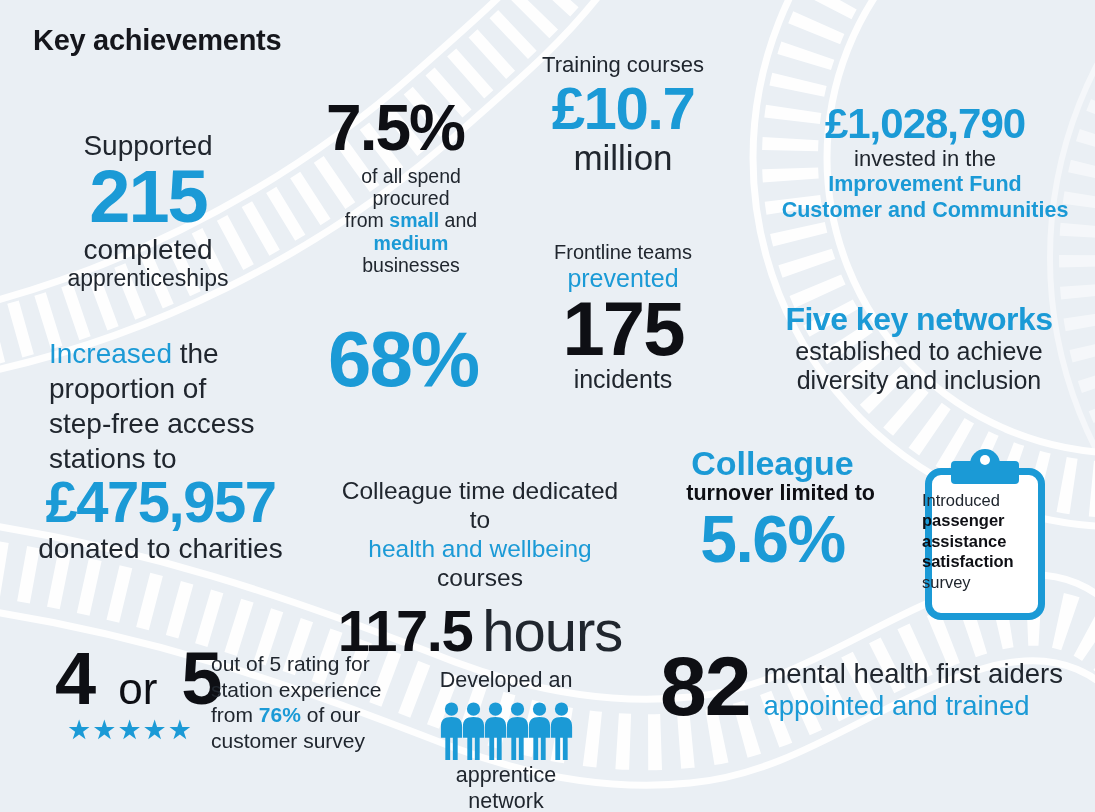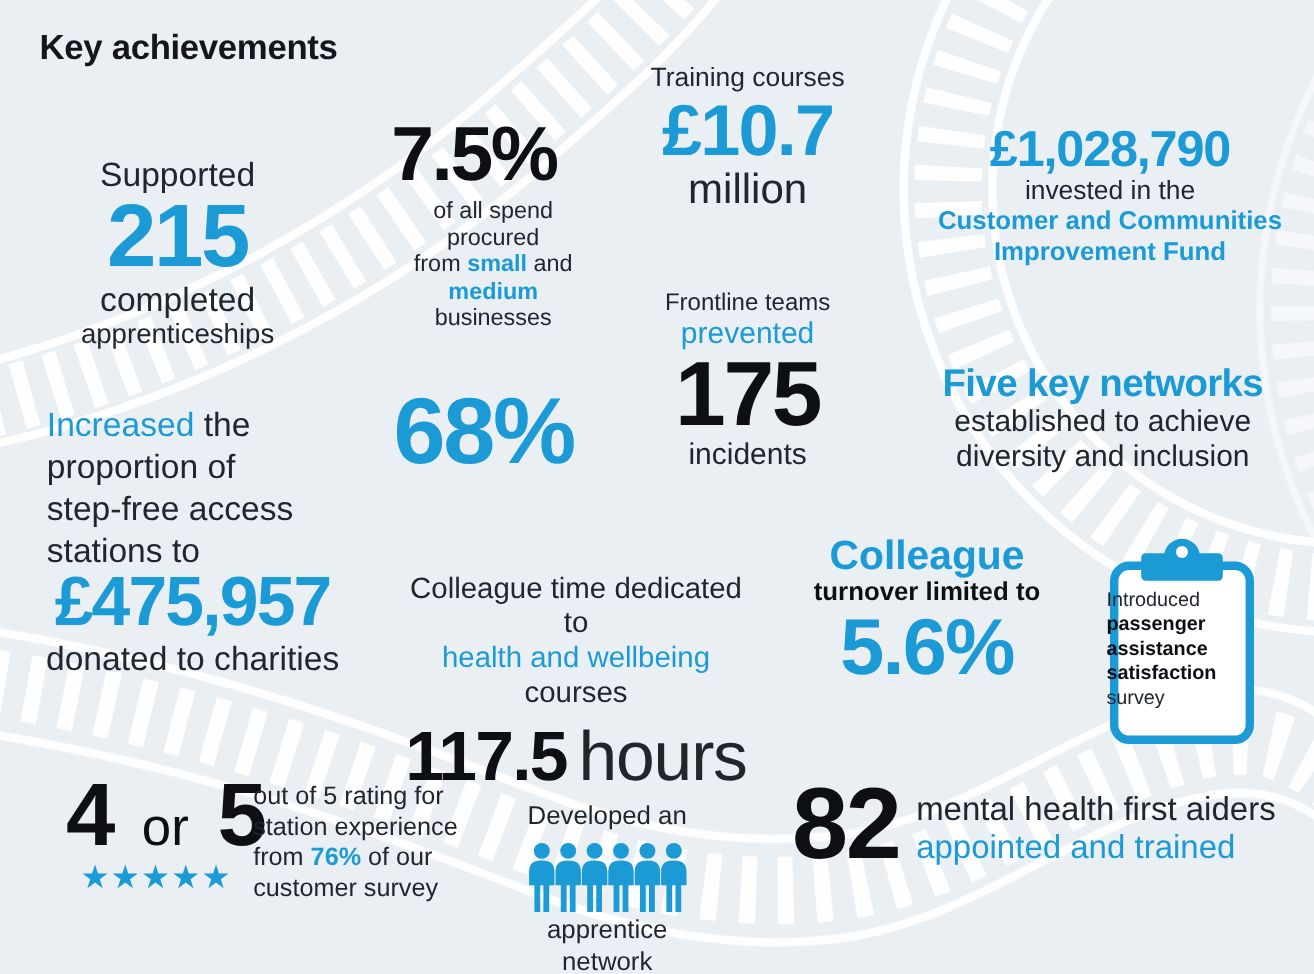--- a/index.html
+++ b/index.html
@@ -47,29 +47,29 @@
   .n-68{font-size:78px;font-weight:800;letter-spacing:-2px;line-height:1;color:var(--blue);}
   .n-259{font-size:58px;font-weight:800;letter-spacing:-1.5px;line-height:1.05;color:var(--blue);}
   .n-117{font-size:58px;font-weight:900;letter-spacing:-1.5px;color:var(--ink);}
   .u-hours{font-size:58px;font-weight:400;color:var(--body);margin-left:10px;letter-spacing:-1px;}
   .n-56{font-size:66px;font-weight:800;letter-spacing:-1.5px;line-height:1;color:var(--blue);}
   .n-82{font-size:84px;font-weight:900;letter-spacing:-2px;line-height:0.88;color:var(--ink);}
   .n-45{font-size:74px;font-weight:900;letter-spacing:-2px;line-height:0.9;color:var(--ink);}
   .n-or{font-size:44px;font-weight:400;margin:0 24px;color:var(--ink);}
   .headline-blue{font-size:32px;font-weight:700;line-height:1.08;color:var(--blue);letter-spacing:-0.5px;}
   .colleague{font-size:34px;font-weight:700;line-height:1.02;color:var(--blue);}
-  .turnover-sub{font-size:21.5px;font-weight:700;color:var(--ink);line-height:1.2;}
+  .turnover-sub{font-size:21.5px;font-weight:700;color:var(--ink);line-height:1.2;text-align:right;}
 
   .pos-apprenticeships{left:28px;top:130px;width:240px;}
   .pos-procurement{left:300px;top:96px;width:190px;}
   .pos-training{left:533px;top:52px;width:180px;}
   .pos-ccif{left:780px;top:102px;width:290px;}
   .pos-frontline{left:543px;top:240px;width:160px;}
   .pos-networks{left:763px;top:302px;width:312px;}
-  .pos-stepfree{left:39px;top:336px;width:300px;font-size:28px;line-height:1.25;}
+  .pos-stepfree{left:49px;top:336px;width:300px;font-size:28px;line-height:1.25;}
   .pos-68{left:328px;top:320px;width:160px;text-align:left;}
   .pos-charities{left:18px;top:472px;width:285px;}
   .pos-wellbeing{left:330px;top:477px;width:300px;font-size:24.5px;line-height:1.18;}
   .pos-turnover{left:670px;top:446px;width:205px;}
   .pos-rating{left:55px;top:646px;width:340px;text-align:left;}
   .pos-apprentice{left:420px;top:668px;width:172px;}
   .pos-mhfa{left:660px;top:650px;width:420px;text-align:left;}
 
   .vline{display:flex;align-items:baseline;justify-content:center;}
 
@@ -161,22 +161,22 @@
 
   <section class="stat pos-training">
     <div class="t22">Training courses</div>
     <div class="n-107">£10.7</div>
     <div class="u-million">million</div>
   </section>
 
   <section class="stat pos-ccif">
     <div class="n-ccif">£1,028,790</div>
     <div class="t22">invested in the</div>
+    <div class="t21 b blue">Improvement Fund</div>
     <div class="t21 b blue">Customer and Communities</div>
-    <div class="t21 b blue">Improvement Fund</div>
   </section>
 
   <section class="stat pos-frontline">
     <div class="t20">Frontline teams</div>
     <div class="t25 blue">prevented</div>
     <div class="n-175">175</div>
     <div class="t25">incidents</div>
   </section>
 
   <section class="stat pos-networks">

